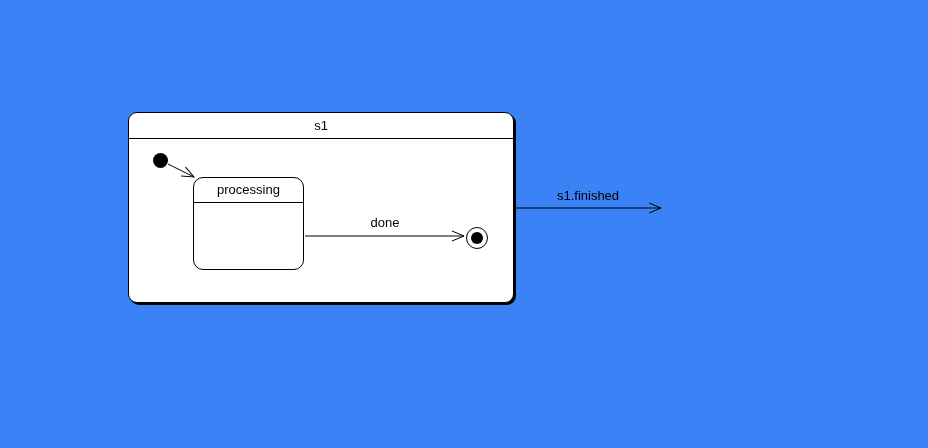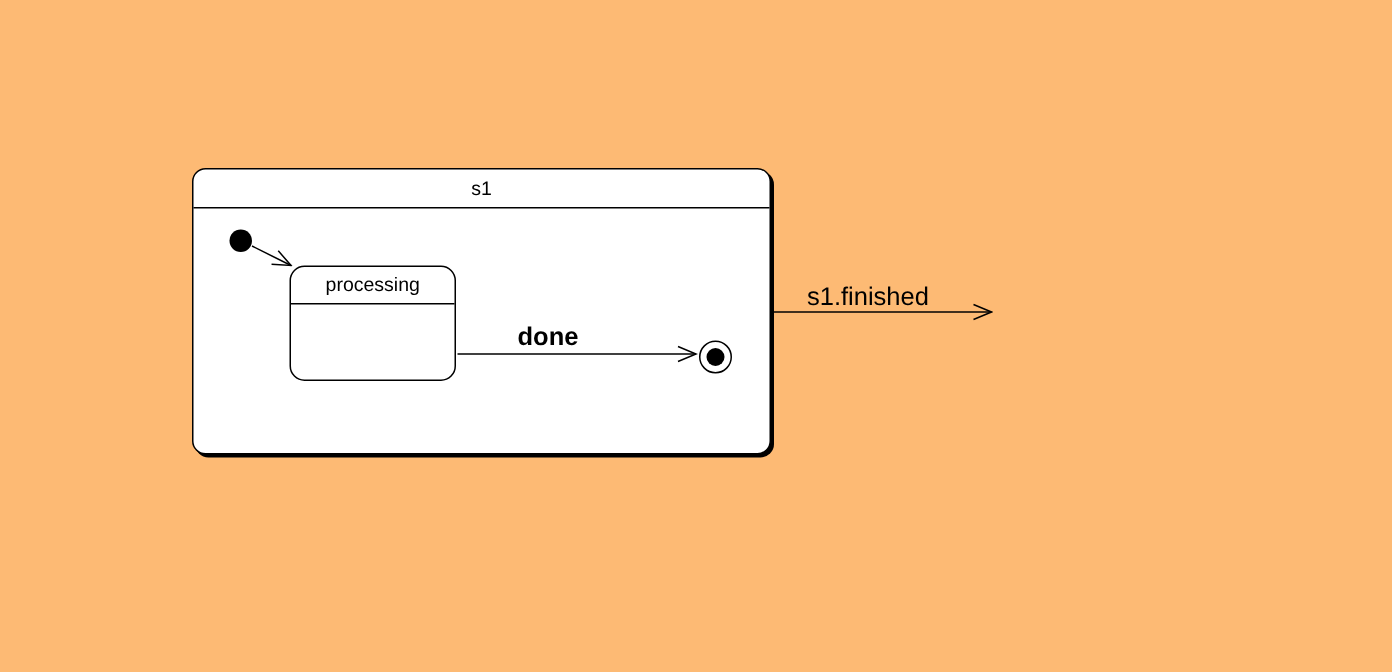--- a/index.html
+++ b/index.html
@@ -6,21 +6,21 @@
     margin: 0;
     padding: 0;
   }
   body {
     font-family: "Liberation Sans", "DejaVu Sans", sans-serif;
   }
   .canvas {
     position: relative;
     width: 928px;
     height: 448px;
-    background: #fdba74;
+    background: #3b82f6;
     overflow: hidden;
   }
   .canvas * {
     box-sizing: border-box;
   }
   
   .state {
     position: absolute;
     background: #ffffff;
     border: 1px solid #000000;
@@ -65,51 +65,52 @@
     justify-content: center;
   }
   .final-inner {
     width: 12px;
     height: 12px;
     background: #000000;
     border-radius: 50%;
   }
   .edge-label {
     position: absolute;
-    font-size: 17px;
+    font-size: 13px;
     color: #000000;
+    text-align: center;
     white-space: nowrap;
   }
   .edges-overlay {
     position: absolute;
     left: 0;
     top: 0;
     width: 928px;
     height: 448px;
   }
 </style>
 </head>
 <body>
 
 <div class="canvas">
 
   <div class="state shadowed" style="left:128px; top:112px; width:386px; height:191px;">
     <div class="state-title">s1</div>
 
     <div class="initial-dot" style="left:24px; top:40px;"></div>
 
-    <div class="state substate" style="left:64px; top:64px; width:111px; height:77px;">
+    <div class="state substate" style="left:64px; top:64px; width:111px; height:93px;">
       <div class="state-title">processing</div>
     </div>
 
     <div class="final-state" style="left:337px; top:114px;">
       <div class="final-inner"></div>
     </div>
 
-    <div class="edge-label" style="left:216px; top:102px; width:80px;font-weight:bold;">done</div>
+    <div class="edge-label" style="left:216px; top:102px; width:80px;">done</div>
   </div>
 
 
   <div class="edge-label" style="left:538px; top:188px; width:100px;">s1.finished</div>
 
   <svg class="edges-overlay" width="928" height="448" viewBox="0 0 928 448" xmlns="http://www.w3.org/2000/svg">
     <defs>
       <marker id="arrowOpen" viewBox="0 0 14 12" refX="13" refY="6" markerWidth="14" markerHeight="12" orient="auto" markerUnits="userSpaceOnUse">
         <path d="M1,1 L13,6 L1,11" fill="none" stroke="#000000" stroke-width="1"></path>
       </marker>

